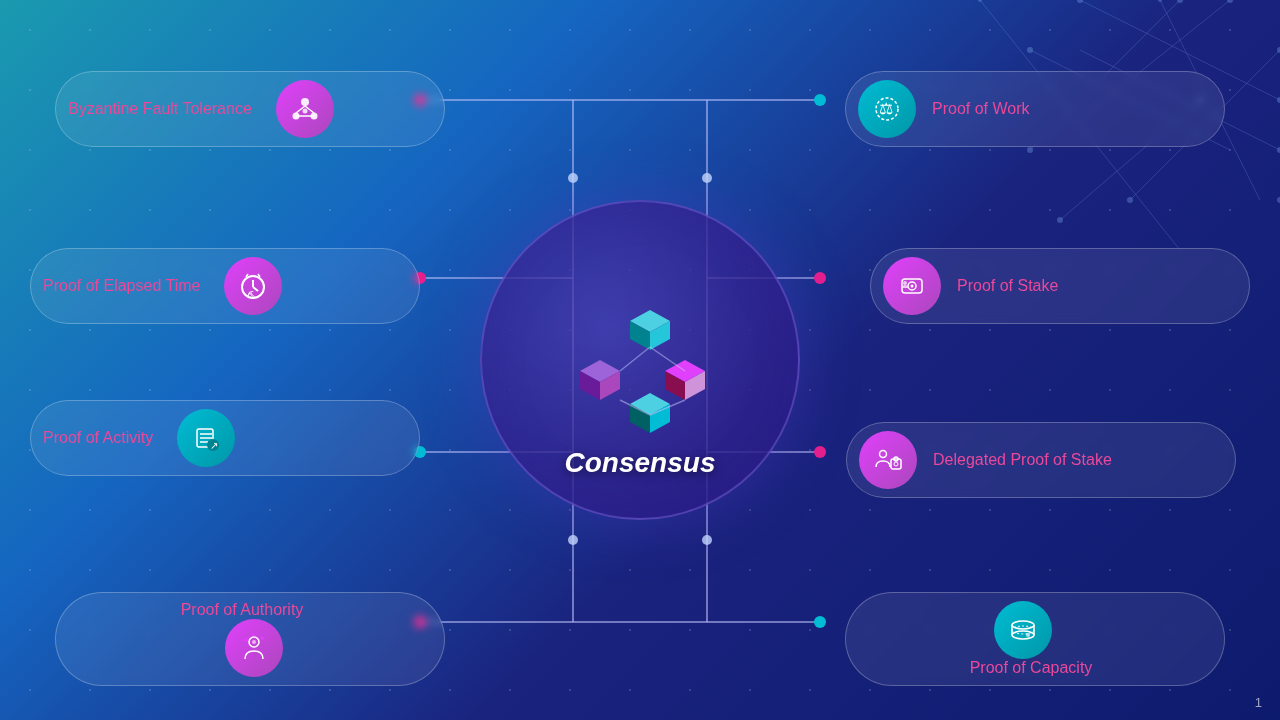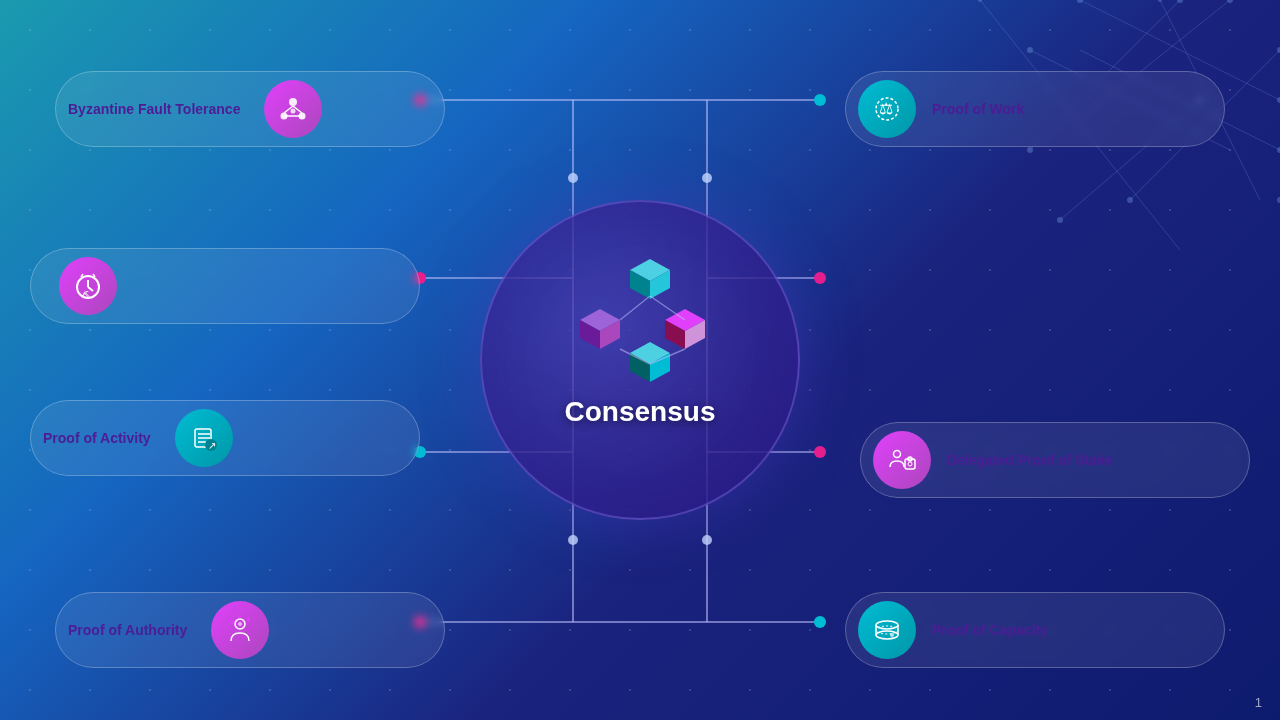--- a/index.html
+++ b/index.html
@@ -49,23 +49,24 @@
       top: 50%;
       transform: translate(-50%, -50%);
       width: 320px;
       height: 320px;
       border-radius: 50%;
       background: radial-gradient(circle at 40% 40%, rgba(80,60,180,0.7), rgba(30,20,120,0.9));
       border: 2px solid rgba(120,100,220,0.5);
       display: flex;
       flex-direction: column;
       align-items: center;
-      justify-content: center;
+      justify-content: flex-end;
       z-index: 10;
       box-shadow: 0 0 60px rgba(80,60,200,0.4), inset 0 0 40px rgba(60,40,160,0.3);
+      font-style: italic;
     }
 
     .center-text {
       color: white;
       font-size: 28px;
       font-weight: 700;
       text-align: center;
       line-height: 1.3;
       margin-top: 10px;
       text-shadow: 0 2px 8px rgba(0,0,0,0.5);
@@ -100,23 +101,23 @@
 
     .card-left {
       flex-direction: row;
     }
 
     .card-right {
       flex-direction: row;
     }
 
     .card-label {
-      color: #4c1d95;
-      font-size: 14px;
-      font-weight: 700;
+      color: #ec4899;
+      font-size: 16px;
+      font-weight: 400;
       white-space: nowrap;
     }
 
     
     .icon-circle {
       width: 58px;
       height: 58px;
       border-radius: 50%;
       display: flex;
       align-items: center;
@@ -285,20 +286,21 @@
         <circle cx="24" cy="22" r="3.5" fill="white" opacity="0.9"></circle>
         <line x1="15" y1="12" x2="6" y2="19" stroke="white" stroke-width="1.5"></line>
         <line x1="15" y1="12" x2="24" y2="19" stroke="white" stroke-width="1.5"></line>
         <line x1="6" y1="22" x2="24" y2="22" stroke="white" stroke-width="1.5"></line>
         <circle cx="15" cy="17" r="2.5" fill="white" opacity="0.8"></circle>
       </svg>
     </div>
   </div>
 
   <div class="card card-left" style="left: 30px; top: 248px; width: 390px;">
+    <span class="card-label">Proof of Elapsed Time</span>
     <div class="icon-circle pink">
       <svg width="30" height="30" viewBox="0 0 30 30">
         <circle cx="15" cy="16" r="11" stroke="white" stroke-width="2" fill="none"></circle>
         <line x1="15" y1="16" x2="15" y2="9" stroke="white" stroke-width="2"></line>
         <line x1="15" y1="16" x2="20" y2="20" stroke="white" stroke-width="2"></line>
         <line x1="10" y1="3" x2="8" y2="6" stroke="white" stroke-width="1.5"></line>
         <line x1="20" y1="3" x2="22" y2="6" stroke="white" stroke-width="1.5"></line>
         <text x="9" y="26" fill="white" font-size="7" font-weight="bold">⛏</text>
       </svg>
     </div>
@@ -311,21 +313,21 @@
         <rect x="6" y="6" width="16" height="18" rx="2" stroke="white" stroke-width="1.5" fill="none"></rect>
         <line x1="9" y1="11" x2="21" y2="11" stroke="white" stroke-width="1.5"></line>
         <line x1="9" y1="15" x2="21" y2="15" stroke="white" stroke-width="1.5"></line>
         <line x1="9" y1="19" x2="17" y2="19" stroke="white" stroke-width="1.5"></line>
         <circle cx="22" cy="22" r="6" fill="#00838f"></circle>
         <text x="19" y="26" fill="white" font-size="10">↗</text>
       </svg>
     </div>
   </div>
 
-  <div class="card card-left" style="left: 55px; top: 592px; width: 390px;">
+  <div class="card card-left" style="left: 55px; top: 592px; width: 390px; flex-direction: column;">
     <span class="card-label">Proof of Authority</span>
     <div class="icon-circle pink">
       <svg width="30" height="30" viewBox="0 0 30 30">
         <circle cx="15" cy="9" r="5" stroke="white" stroke-width="1.5" fill="none"></circle>
         <path d="M6 26 Q6 18 15 18 Q24 18 24 26" stroke="white" stroke-width="1.5" fill="none"></path>
         <circle cx="15" cy="9" r="2" fill="white" opacity="0.6"></circle>
 
         <text x="4" y="10" fill="#e040fb" font-size="8">✦</text>
         <text x="20" y="8" fill="#e040fb" font-size="8">✦</text>
         <text x="12" y="4" fill="#e040fb" font-size="6">✦</text>
@@ -336,37 +338,50 @@
   <div class="card card-right" style="right: 55px; top: 71px; width: 380px;">
     <div class="icon-circle cyan">
       <svg width="30" height="30" viewBox="0 0 30 30">
         <circle cx="15" cy="15" r="11" stroke="white" stroke-width="1.5" fill="none" stroke-dasharray="3 2"></circle>
         <text x="7" y="20" fill="white" font-size="16">⚖</text>
       </svg>
     </div>
     <span class="card-label">Proof of Work</span>
   </div>
 
-
-  <div class="card card-right" style="right: 30px; top: 422px; width: 390px;">
+  <div class="card card-right" style="right: 30px; top: 248px; width: 380px;">
+    <div class="icon-circle pink">
+      <svg width="30" height="30" viewBox="0 0 30 30">
+        <rect x="5" y="8" width="20" height="14" rx="3" stroke="white" stroke-width="1.5" fill="none"></rect>
+        <circle cx="15" cy="15" r="4" stroke="white" stroke-width="1.5" fill="none"></circle>
+        <circle cx="15" cy="15" r="1.5" fill="white"></circle>
+
+        <circle cx="8" cy="12" r="2" fill="white" opacity="0.7"></circle>
+        <path d="M5 17 Q5 14 8 14 Q11 14 11 17" fill="white" opacity="0.7"></path>
+      </svg>
+    </div>
+    <span class="card-label">Proof of Stake</span>
+  </div>
+
+  <div class="card card-right" style="right: 44px; top: 422px; width: 390px;">
     <div class="icon-circle pink">
       <svg width="30" height="30" viewBox="0 0 30 30">
 
         <circle cx="10" cy="9" r="3.5" stroke="white" stroke-width="1.5" fill="none"></circle>
         <path d="M3 22 Q3 16 10 16 Q17 16 17 22" stroke="white" stroke-width="1.5" fill="none"></path>
 
         <rect x="18" y="14" width="10" height="10" rx="2" stroke="white" stroke-width="1.5" fill="none"></rect>
         <circle cx="23" cy="19" r="2" stroke="white" stroke-width="1" fill="none"></circle>
         <rect x="21" y="12" width="4" height="4" rx="2" stroke="white" stroke-width="1.5" fill="none"></rect>
       </svg>
     </div>
     <span class="card-label">Delegated Proof of Stake</span>
   </div>
 
-  <div class="card card-right" style="right: 55px; top: 592px; width: 380px;">
+  <div class="card card-right" style="right: 55px; top: 592px; width: 380px; flex-direction: column;">
     <div class="icon-circle cyan">
       <svg width="30" height="30" viewBox="0 0 30 30">
         <ellipse cx="15" cy="10" rx="11" ry="4" stroke="white" stroke-width="1.5" fill="none"></ellipse>
         <line x1="4" y1="10" x2="4" y2="20" stroke="white" stroke-width="1.5"></line>
         <line x1="26" y1="10" x2="26" y2="20" stroke="white" stroke-width="1.5"></line>
         <ellipse cx="15" cy="20" rx="11" ry="4" stroke="white" stroke-width="1.5" fill="none"></ellipse>
         <ellipse cx="15" cy="15" rx="11" ry="4" stroke="white" stroke-width="1" fill="none" stroke-dasharray="2 2"></ellipse>
         <circle cx="20" cy="20" r="2" fill="white" opacity="0.7"></circle>
       </svg>
     </div>

